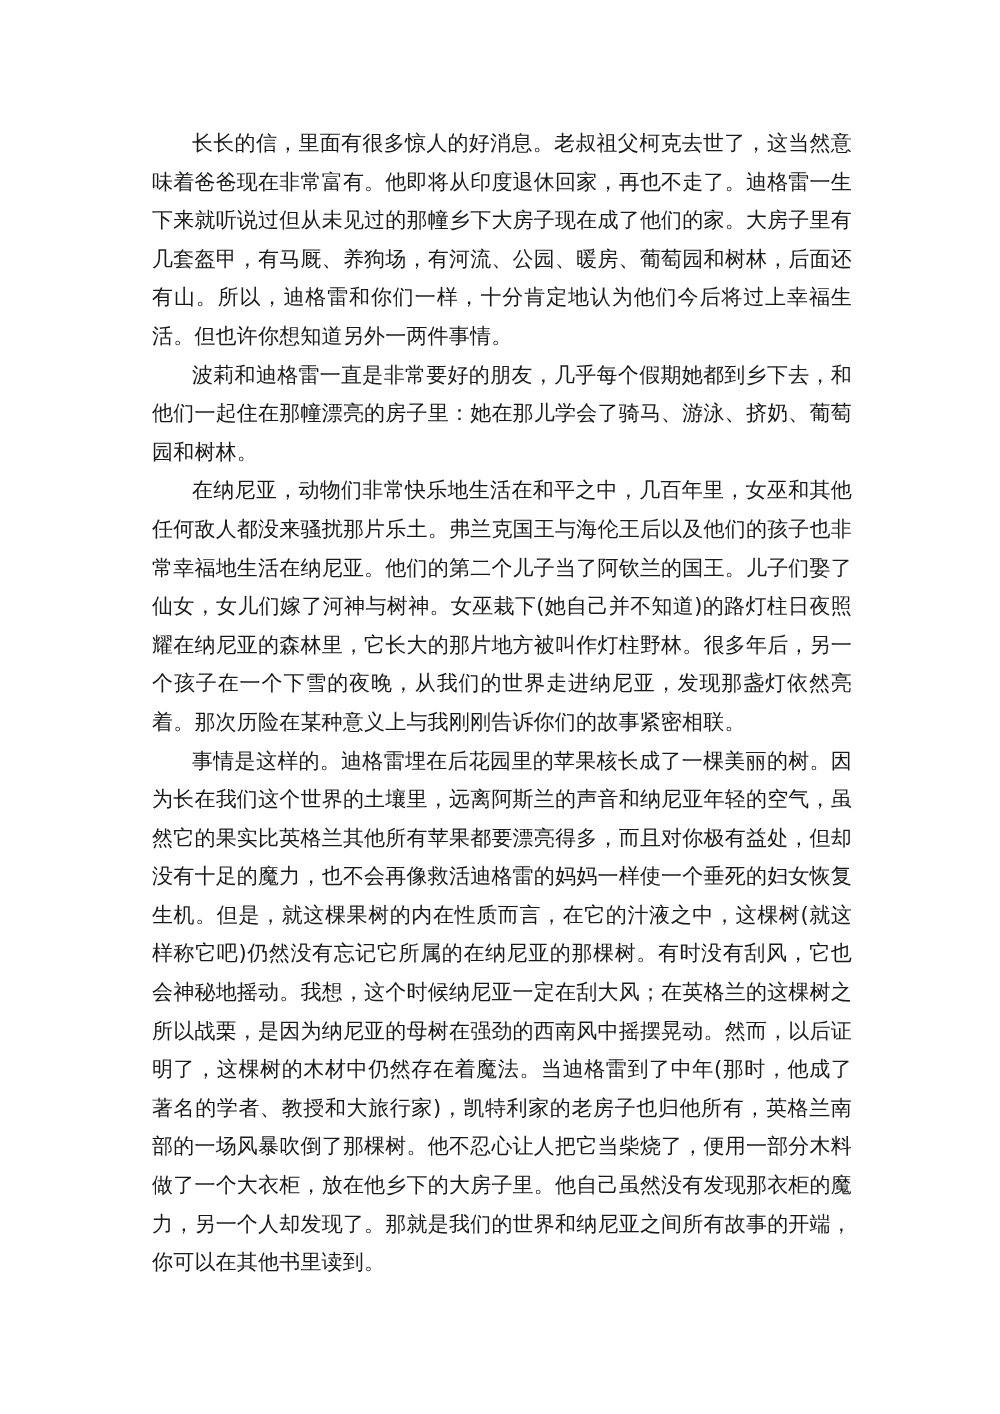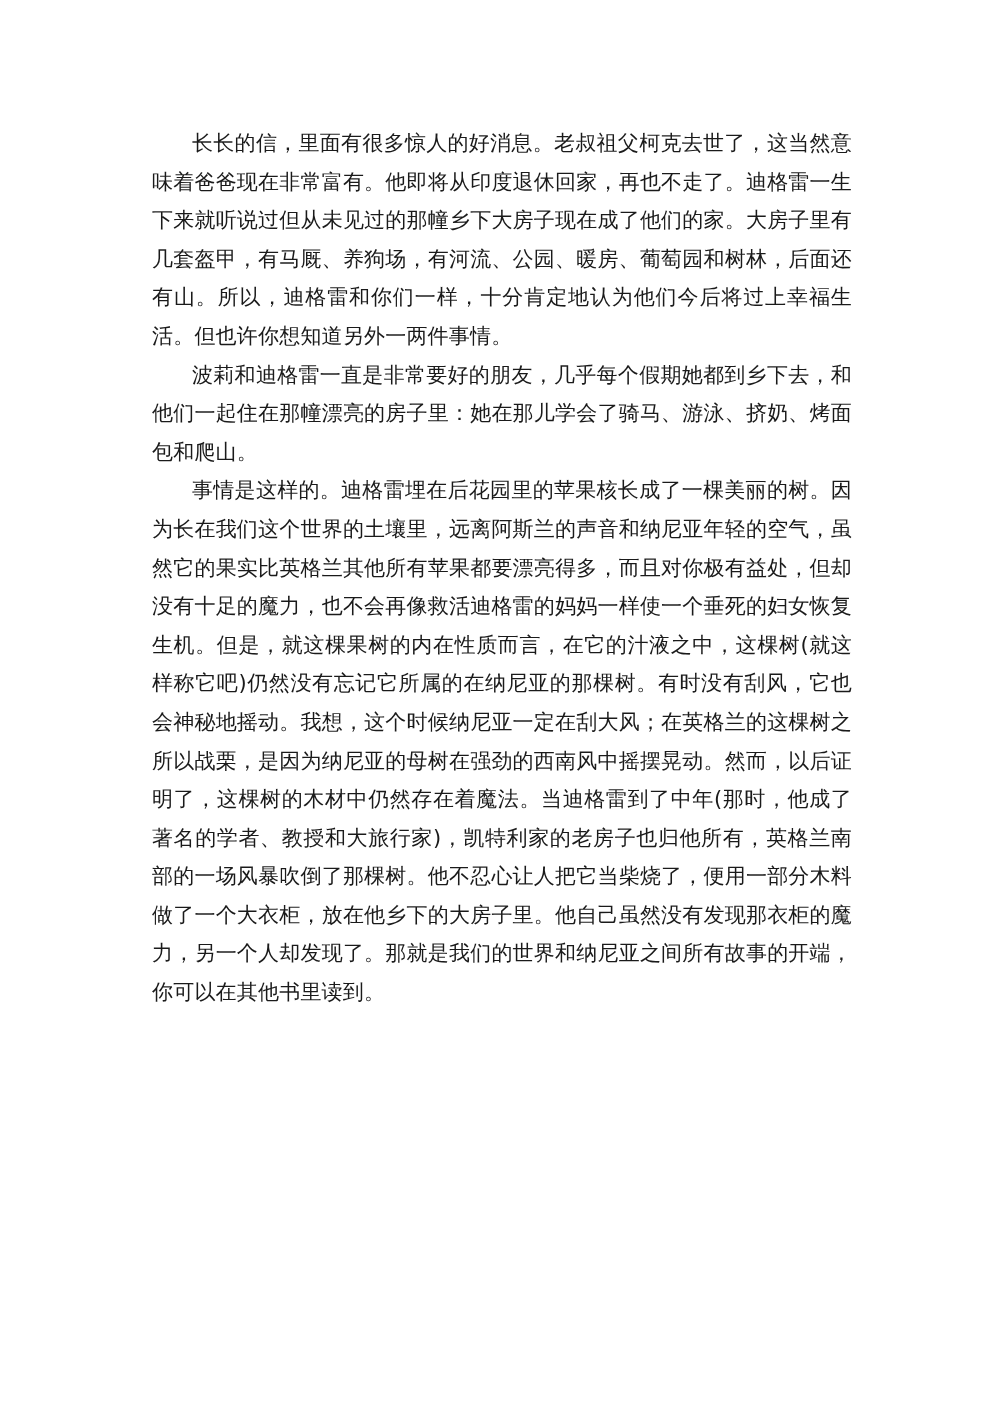--- a/index.html
+++ b/index.html
@@ -29,15 +29,16 @@
       text-indent: 40px;
       text-align: justify;
       text-justify: inter-character;
     }
   </style>
 </head>
 <body>
 
 <div class="page">
   <p class="para">长长的信，里面有很多惊人的好消息。老叔祖父柯克去世了，这当然意味着爸爸现在非常富有。他即将从印度退休回家，再也不走了。迪格雷一生下来就听说过但从未见过的那幢乡下大房子现在成了他们的家。大房子里有几套盔甲，有马厩、养狗场，有河流、公园、暖房、葡萄园和树林，后面还有山。所以，迪格雷和你们一样，十分肯定地认为他们今后将过上幸福生活。但也许你想知道另外一两件事情。</p>
-  <p class="para">波莉和迪格雷一直是非常要好的朋友，几乎每个假期她都到乡下去，和他们一起住在那幢漂亮的房子里：她在那儿学会了骑马、游泳、挤奶、烤面包和爬山。</p>
+  <p class="para">波莉和迪格雷一直是非常要好的朋友，几乎每个假期她都到乡下去，和他们一起住在那幢漂亮的房子里：她在那儿学会了骑马、游泳、挤奶、葡萄园和树林。</p>
+  <p class="para">在纳尼亚，动物们非常快乐地生活在和平之中，几百年里，女巫和其他任何敌人都没来骚扰那片乐土。弗兰克国王与海伦王后以及他们的孩子也非常幸福地生活在纳尼亚。他们的第二个儿子当了阿钦兰的国王。儿子们娶了仙女，女儿们嫁了河神与树神。女巫栽下(她自己并不知道)的路灯柱日夜照耀在纳尼亚的森林里，它长大的那片地方被叫作灯柱野林。很多年后，另一个孩子在一个下雪的夜晚，从我们的世界走进纳尼亚，发现那盏灯依然亮着。那次历险在某种意义上与我刚刚告诉你们的故事紧密相联。</p>
   <p class="para">事情是这样的。迪格雷埋在后花园里的苹果核长成了一棵美丽的树。因为长在我们这个世界的土壤里，远离阿斯兰的声音和纳尼亚年轻的空气，虽然它的果实比英格兰其他所有苹果都要漂亮得多，而且对你极有益处，但却没有十足的魔力，也不会再像救活迪格雷的妈妈一样使一个垂死的妇女恢复生机。但是，就这棵果树的内在性质而言，在它的汁液之中，这棵树(就这样称它吧)仍然没有忘记它所属的在纳尼亚的那棵树。有时没有刮风，它也会神秘地摇动。我想，这个时候纳尼亚一定在刮大风；在英格兰的这棵树之所以战栗，是因为纳尼亚的母树在强劲的西南风中摇摆晃动。然而，以后证明了，这棵树的木材中仍然存在着魔法。当迪格雷到了中年(那时，他成了著名的学者、教授和大旅行家)，凯特利家的老房子也归他所有，英格兰南部的一场风暴吹倒了那棵树。他不忍心让人把它当柴烧了，便用一部分木料做了一个大衣柜，放在他乡下的大房子里。他自己虽然没有发现那衣柜的魔力，另一个人却发现了。那就是我们的世界和纳尼亚之间所有故事的开端，你可以在其他书里读到。</p>
 </div>
 
 </body></html>

